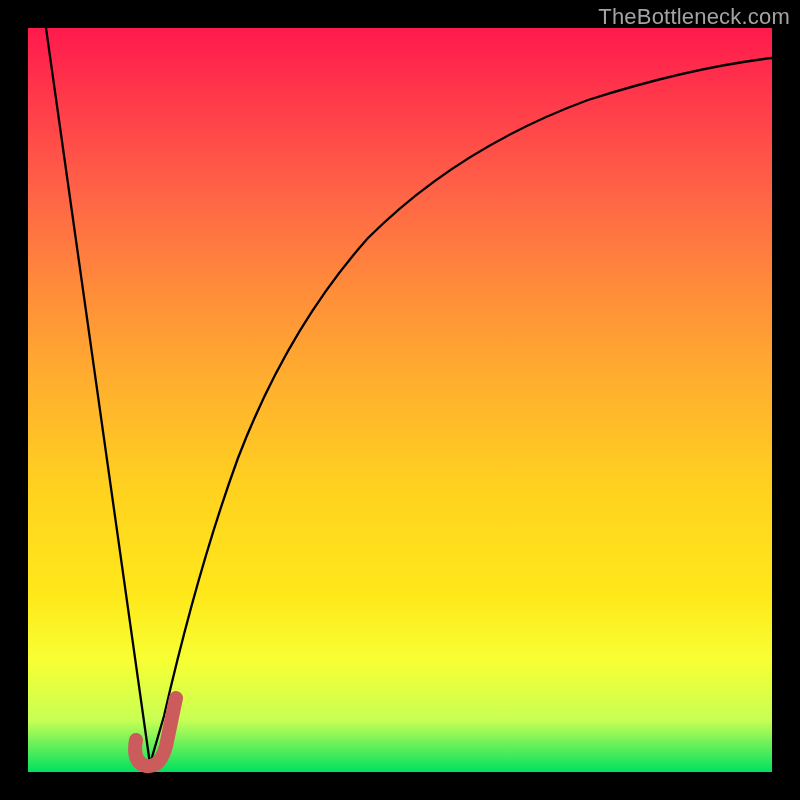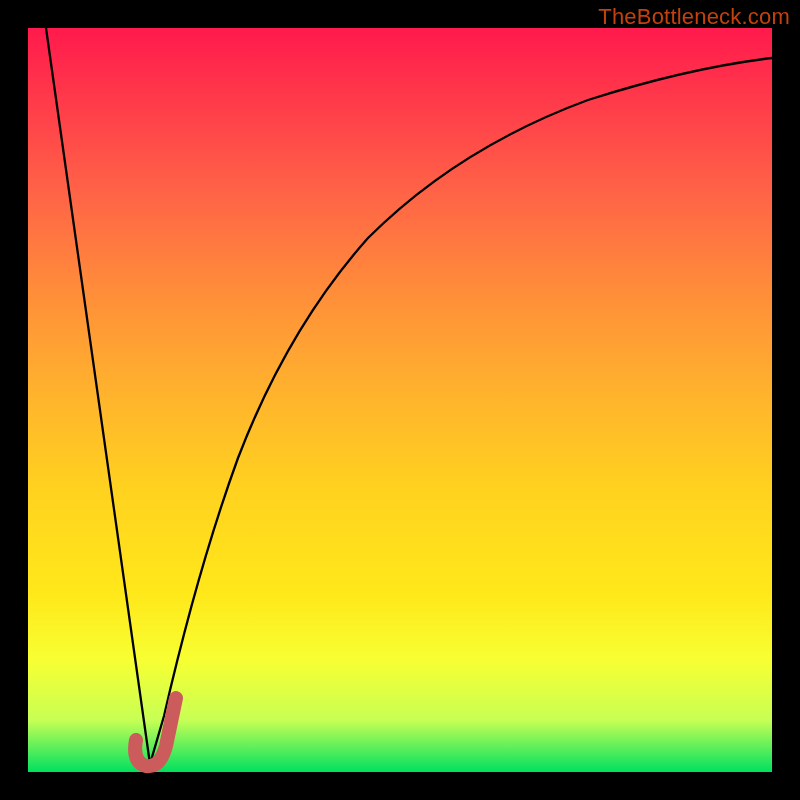--- a/index.html
+++ b/index.html
@@ -36,21 +36,21 @@
       #ffe81a 76%,
       #f7ff33 85%,
       #c8ff54 93%,
       #00e060 100%
     );
   }
   .watermark {
     position: absolute;
     top: 4px;
     right: 10px;
-    color: #c2410c;
+    color: #a3a3a3;
     font-size: 22px;
     font-weight: 500;
     letter-spacing: 0.2px;
   }
   svg.curves {
     position: absolute;
     top: 28px;
     left: 28px;
     width: 744px;
     height: 744px;

